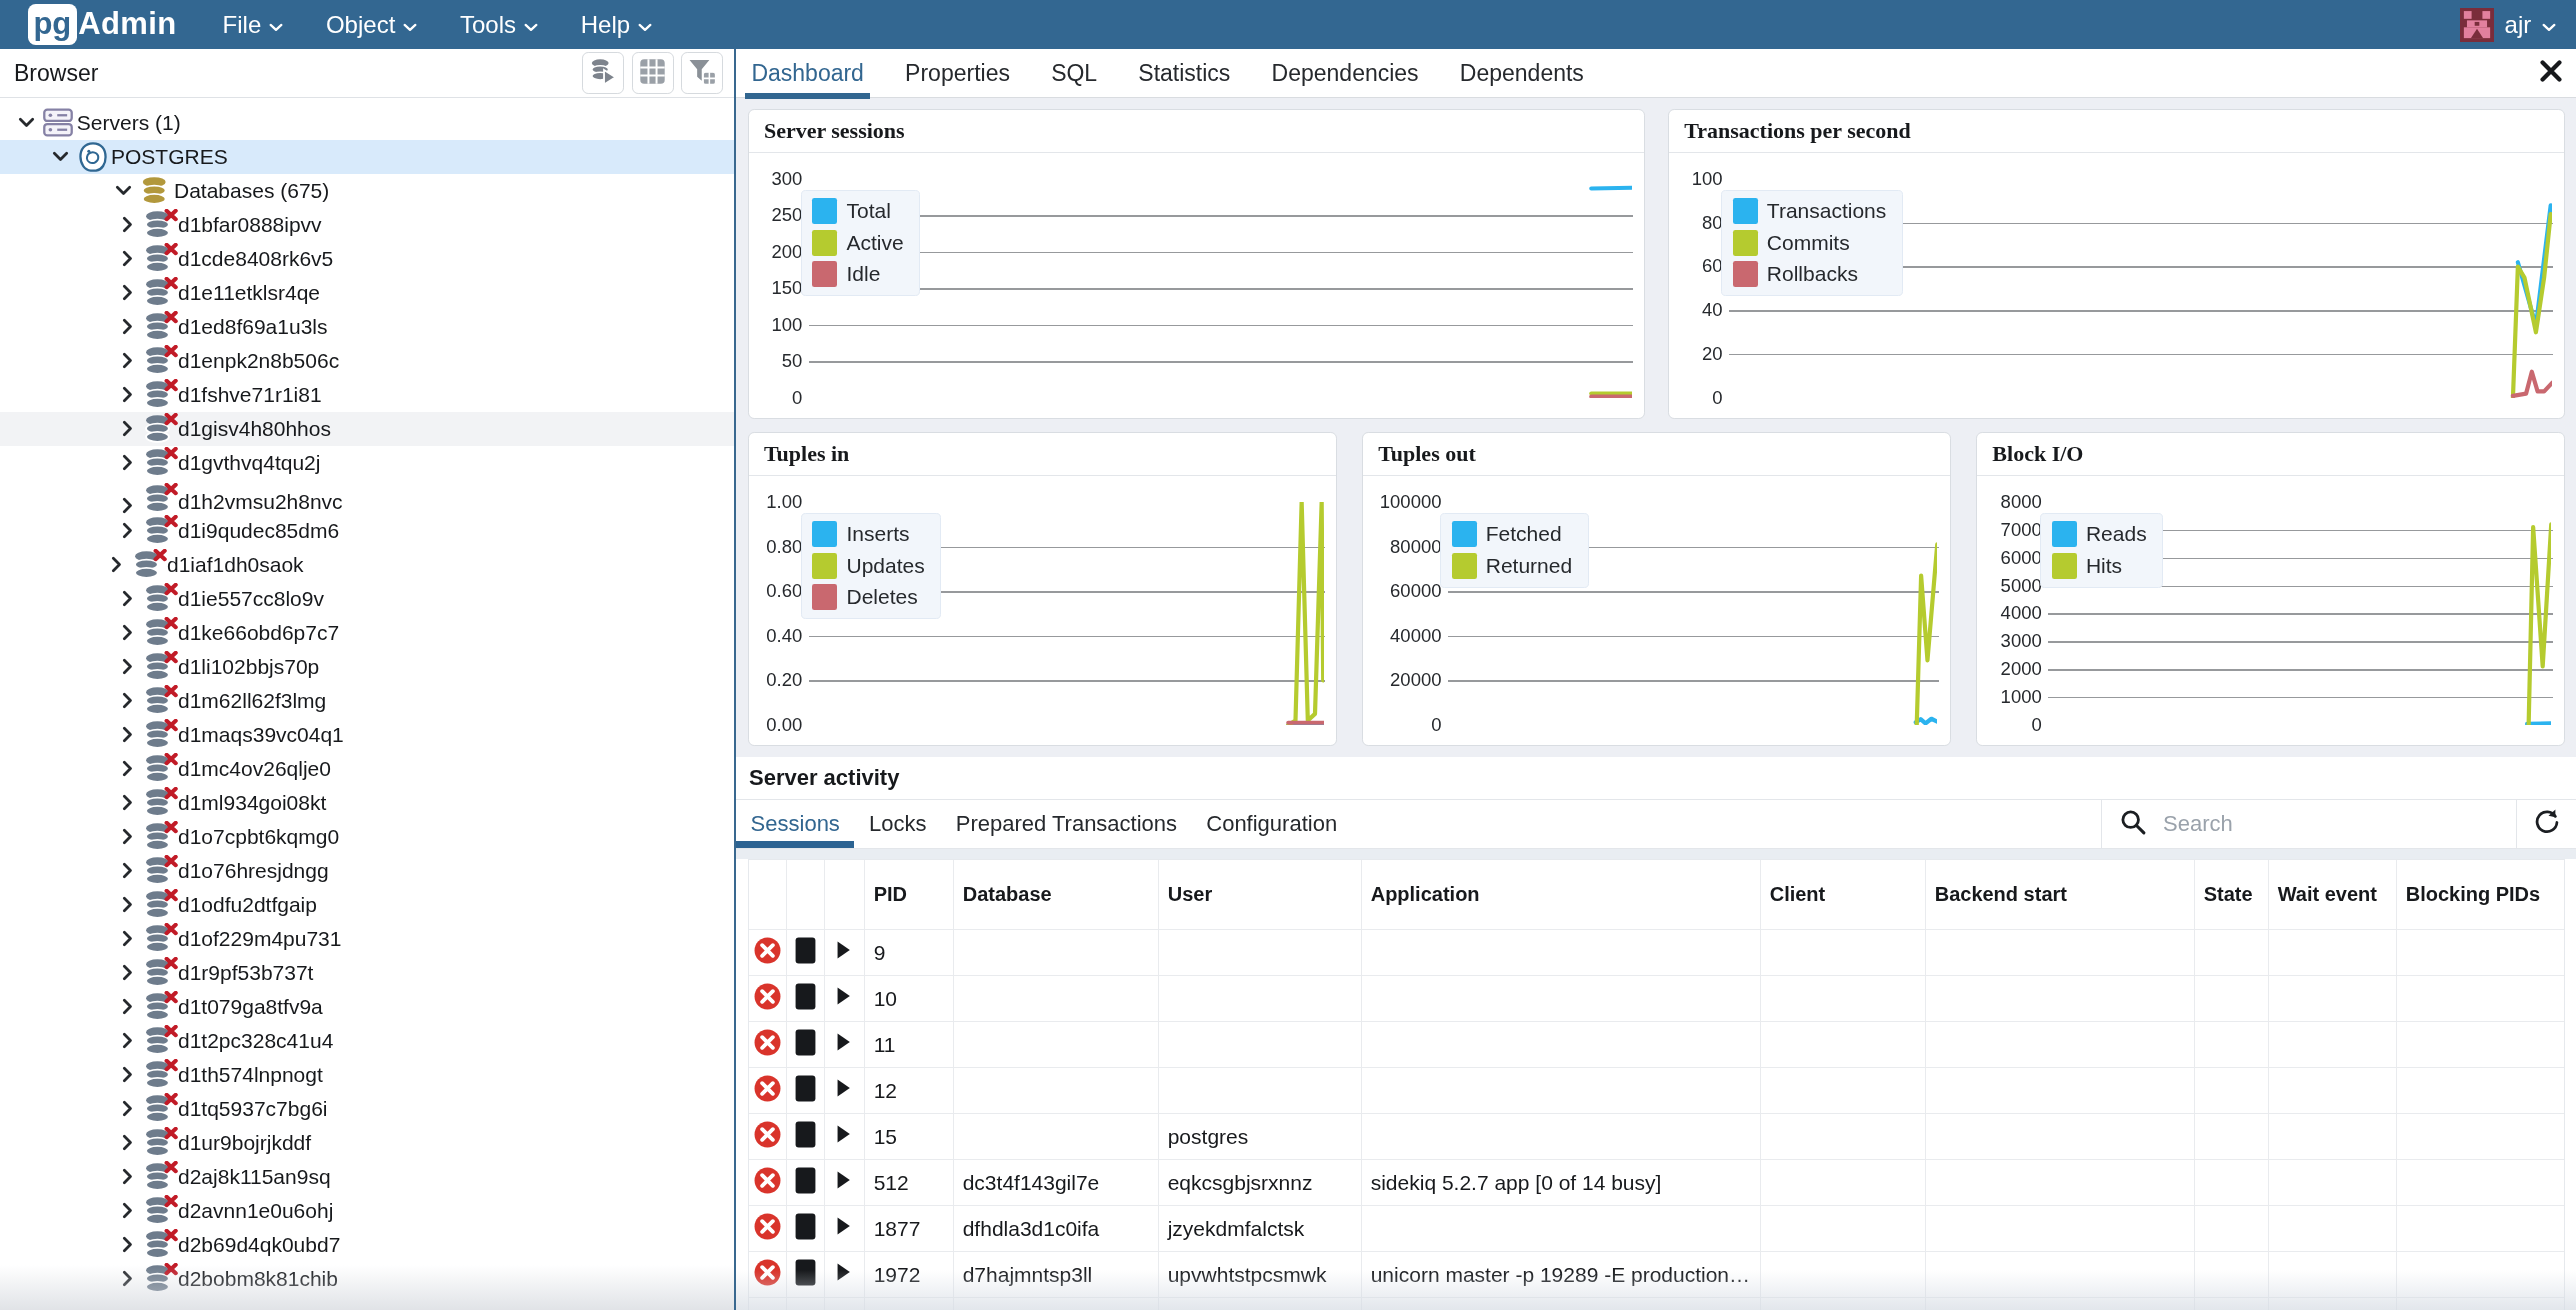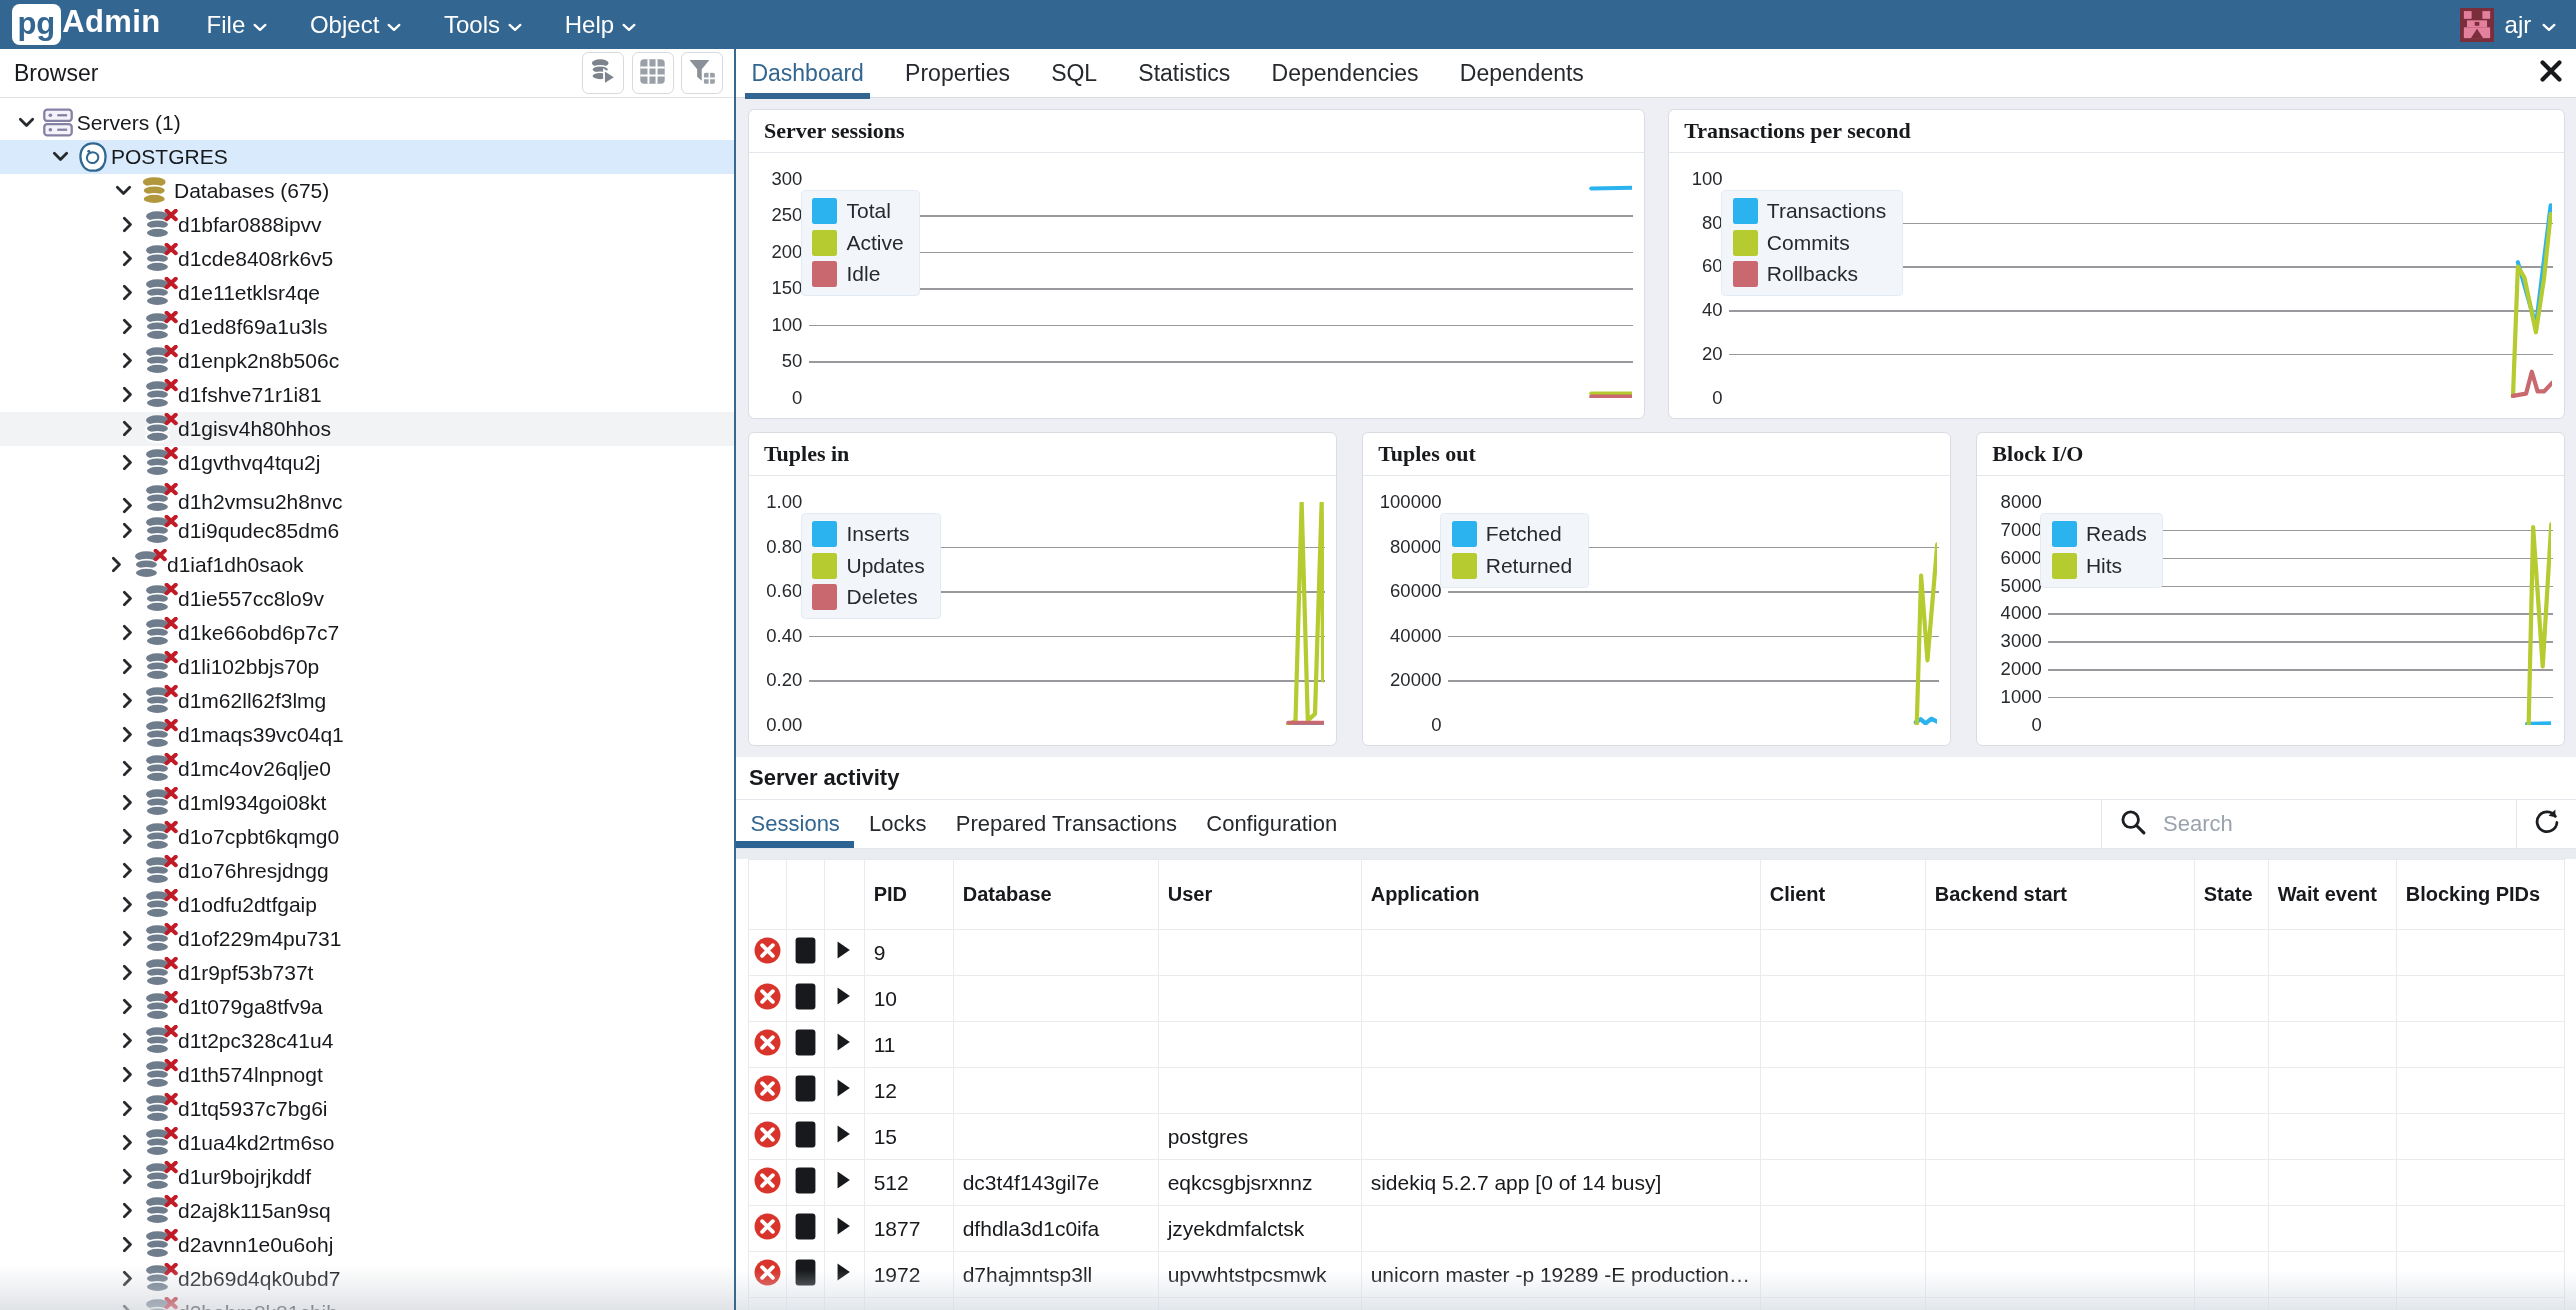--- a/index.html
+++ b/index.html
@@ -2,21 +2,21 @@
 <html style="font-size:12.3px"><head>
 <meta charset="utf-8">
 <style>
   html,body{margin:0;padding:0;}
   body{width:2576px;height:1310px;overflow:hidden;background:#fff;
        font-family:"Liberation Sans","DejaVu Sans",sans-serif;color:#17191c;}
   .app{width:2576px;height:1310px;display:flex;flex-direction:column;}
 
   
   .topbar{height:49px;background:#336791;display:flex;align-items:center;flex:0 0 49px;}
-  .logo{display:flex;margin-left:12px;}
+  .logo{display:flex;align-items:center;margin-left:28px;}
   .logo-pg{background:#fff;color:#336791;font-weight:bold;font-size:31px;line-height:1;
            padding:3.8px 5.4px 6.2px 5.4px;border-radius:7.7px;}
   .logo-admin{color:#fff;font-weight:bold;font-size:31px;margin-left:1.5px;letter-spacing:0.4px;}
   .menus{display:flex;align-items:center;margin-left:46px;gap:43px;}
   .menu{color:#fff;font-size:24px;display:flex;align-items:center;gap:7.7px;cursor:default;}
   .spacer{flex:1;}
   .userbox{display:flex;align-items:center;gap:10.8px;margin-right:20px;color:#fff;font-size:24px;}
   .avatar{width:34px;height:34px;display:inline-block;}
 
   
@@ -662,36 +662,20 @@
               </svg>
             </span>
             <span class="ticon">
               <svg xmlns="http://www.w3.org/2000/svg" width="35" height="31" viewBox="0 0 46 40">
                 <ellipse cx="19" cy="9" rx="15" ry="6.5" fill="#6e7c8c"></ellipse>
                 <ellipse cx="19" cy="20" rx="15" ry="6.5" fill="#6e7c8c" stroke="#fff" stroke-width="2.4"></ellipse>
                 <ellipse cx="19" cy="31" rx="15" ry="6.5" fill="#6e7c8c" stroke="#fff" stroke-width="2.4"></ellipse>
                 <path d="M31 2 L43 13 M43 2 L31 13" stroke="#c11b27" stroke-width="5.4" stroke-linecap="round"></path>
               </svg>
             </span>
-            <span>d1ua4kd2rtm6so</span>
-          </div>
-          <div class="trow-tree" style="padding-left: 112px;">
-            <span class="caret">
-              <svg xmlns="http://www.w3.org/2000/svg" width="10.8" height="17" viewBox="0 0 14 22">
-                <path d="M3 3l8 8-8 8" fill="none" stroke="#26292d" stroke-width="3.6" stroke-linecap="round" stroke-linejoin="round"></path>
-              </svg>
-            </span>
-            <span class="ticon">
-              <svg xmlns="http://www.w3.org/2000/svg" width="35" height="31" viewBox="0 0 46 40">
-                <ellipse cx="19" cy="9" rx="15" ry="6.5" fill="#6e7c8c"></ellipse>
-                <ellipse cx="19" cy="20" rx="15" ry="6.5" fill="#6e7c8c" stroke="#fff" stroke-width="2.4"></ellipse>
-                <ellipse cx="19" cy="31" rx="15" ry="6.5" fill="#6e7c8c" stroke="#fff" stroke-width="2.4"></ellipse>
-                <path d="M31 2 L43 13 M43 2 L31 13" stroke="#c11b27" stroke-width="5.4" stroke-linecap="round"></path>
-              </svg>
-            </span>
             <span>d1ur9bojrjkddf</span>
           </div>
           <div class="trow-tree" style="padding-left: 112px;">
             <span class="caret">
               <svg xmlns="http://www.w3.org/2000/svg" width="10.8" height="17" viewBox="0 0 14 22">
                 <path d="M3 3l8 8-8 8" fill="none" stroke="#26292d" stroke-width="3.6" stroke-linecap="round" stroke-linejoin="round"></path>
               </svg>
             </span>
             <span class="ticon">
               <svg xmlns="http://www.w3.org/2000/svg" width="35" height="31" viewBox="0 0 46 40">

